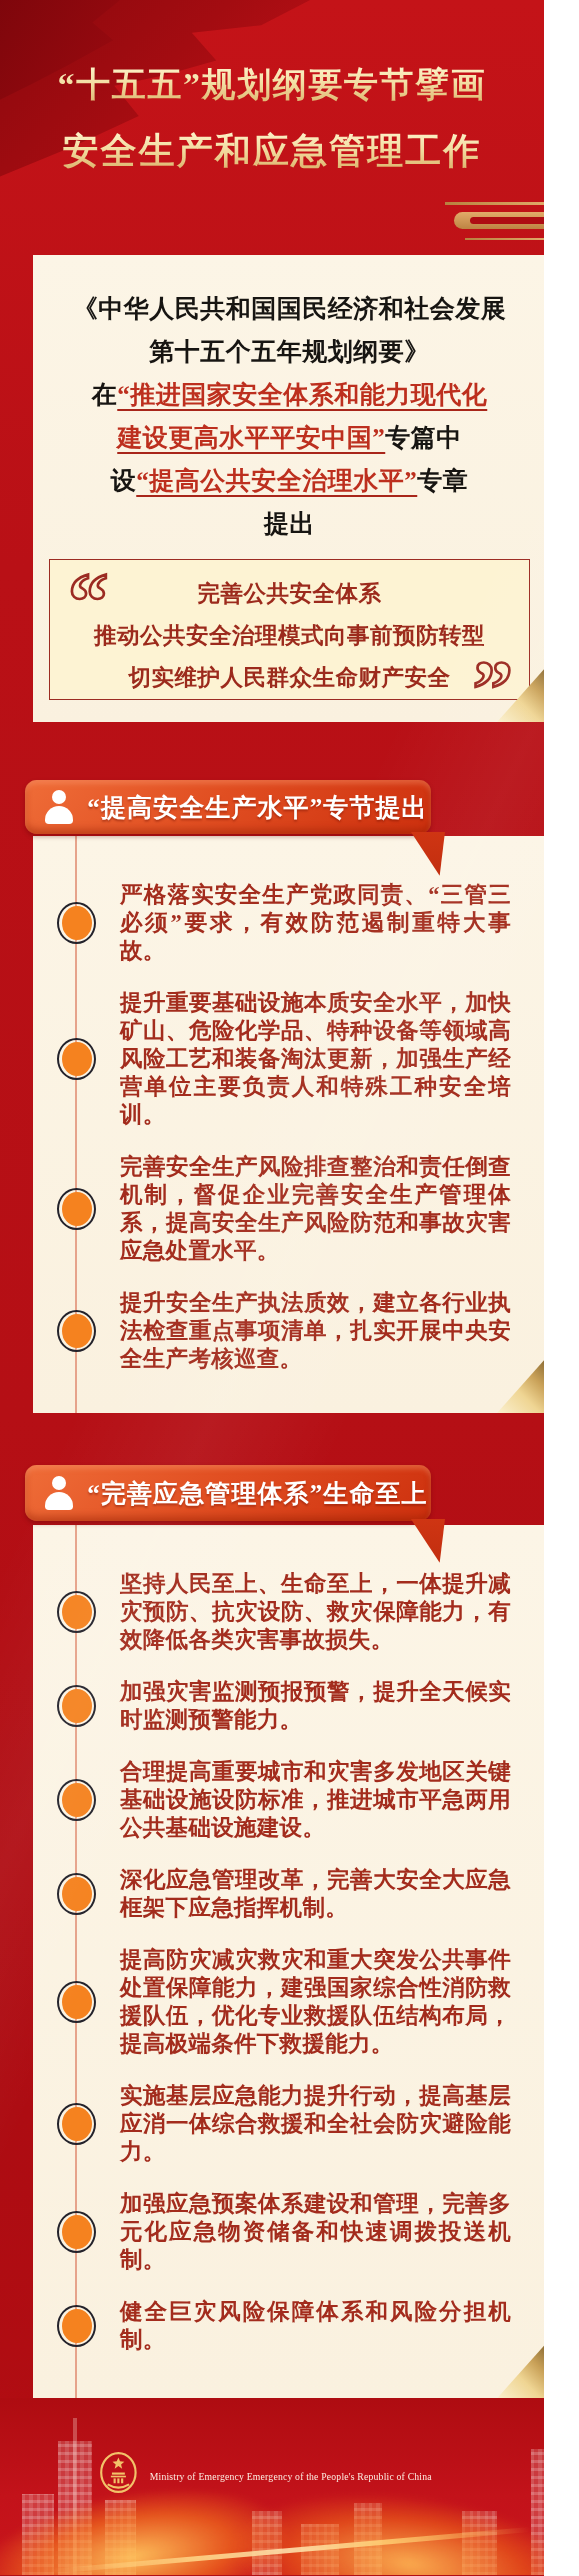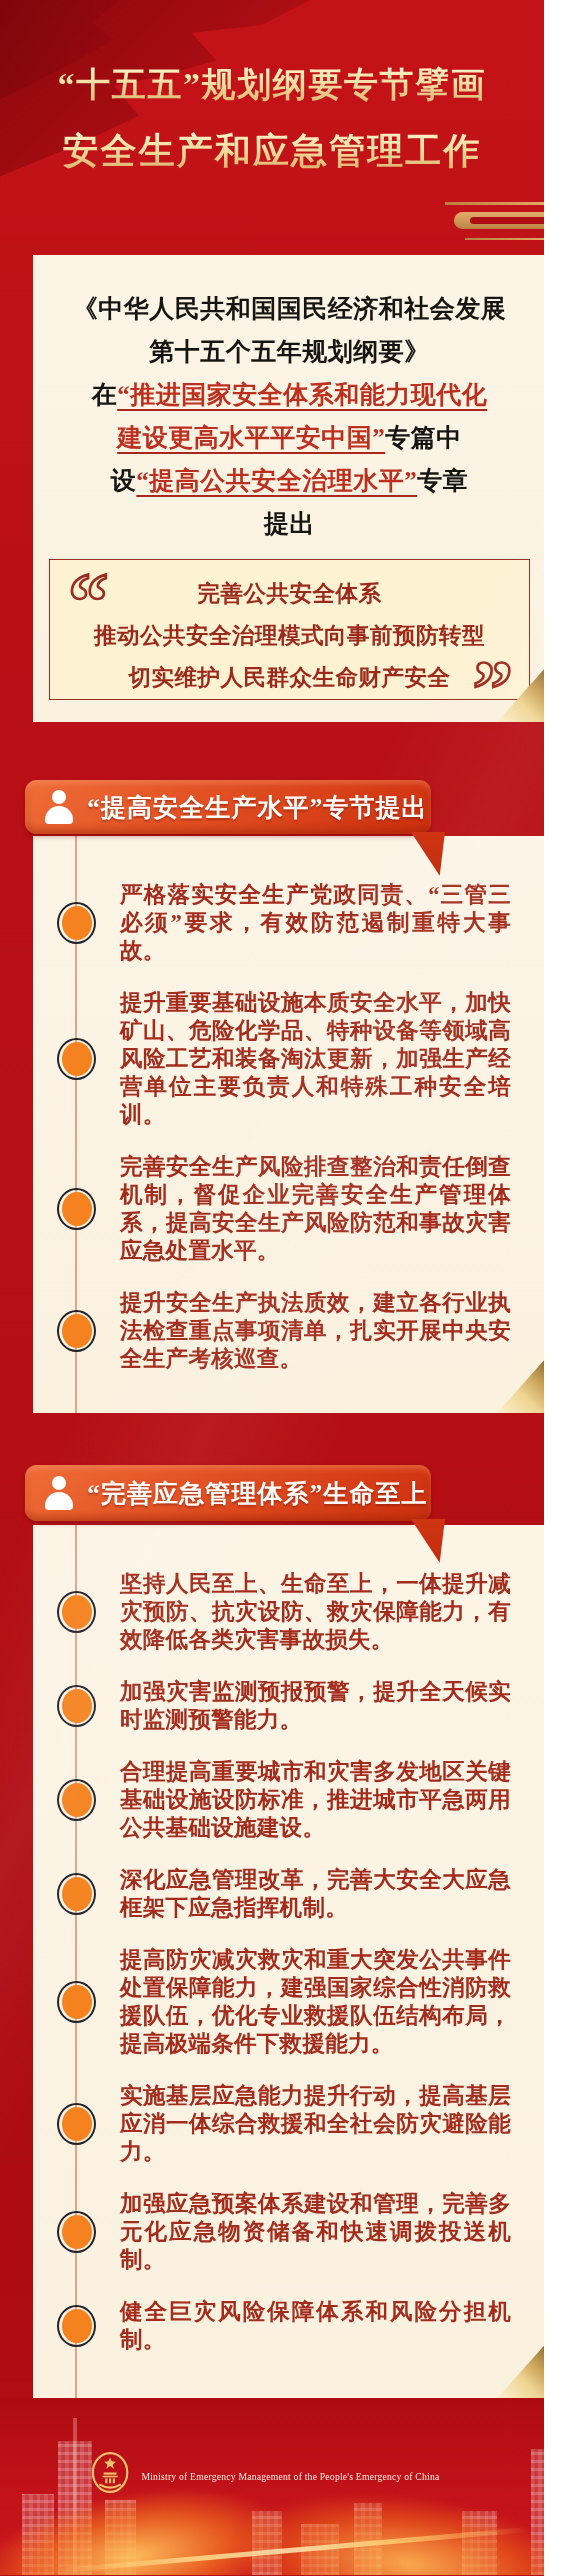--- a/index.html
+++ b/index.html
@@ -310,21 +310,21 @@
         <ellipse cx="36" cy="40" rx="32" ry="36" fill="none" stroke="#f2c269" stroke-width="4"></ellipse>
         <path d="M36 12 l3 7 8 1 -6 5 2 8 -7 -5 -7 5 2 -8 -6 -5 8 -1 z" fill="#f2c269"></path>
         <rect x="24" y="40" width="24" height="4" fill="#f2c269"></rect>
         <rect x="22" y="46" width="28" height="3" fill="#f2c269"></rect>
         <rect x="27" y="51" width="4" height="9" fill="#f2c269"></rect>
         <rect x="34" y="51" width="4" height="9" fill="#f2c269"></rect>
         <rect x="41" y="51" width="4" height="9" fill="#f2c269"></rect>
         <path d="M16 62 q20 12 40 0" fill="none" stroke="#f2c269" stroke-width="4"></path>
       </svg>
       <div>
-        <div class="brand-en">Ministry of Emergency Management of the People's Emergency of China</div>
+        <div class="brand-en">Ministry of Emergency Emergency of the People's Republic of China</div>
       </div>
     </div>
 
     <div class="wave wave1"></div>
     <div class="wave wave2"></div>
     <div class="wave wave3"></div>
   </div>
 </div>
 
 

